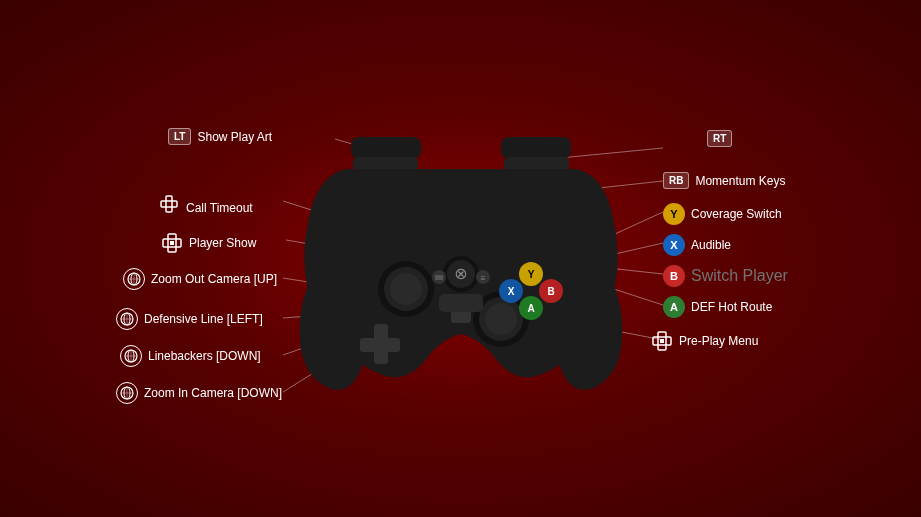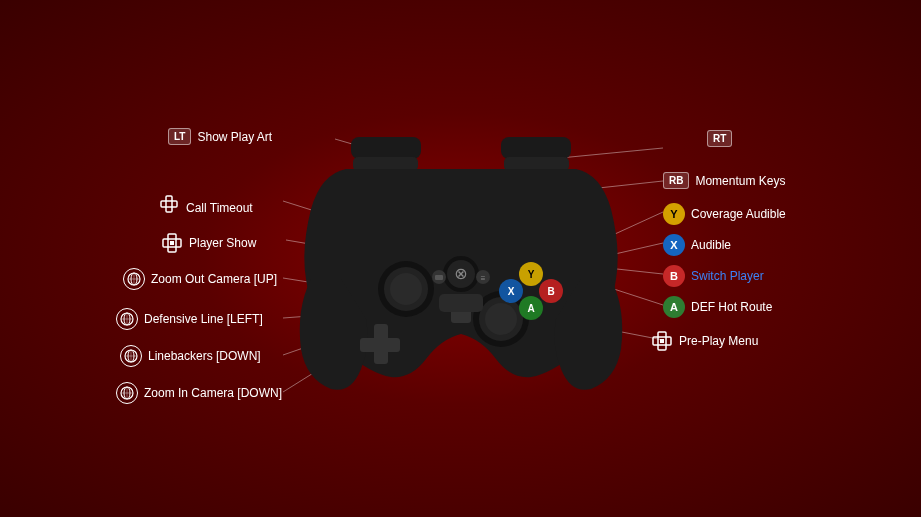--- a/index.html
+++ b/index.html
@@ -266,31 +266,31 @@
   <span class="btn-rect">RT</span>
 </div>
 
 <div class="label label-right" style="position:absolute; left:663px; top:172px;text-align:center;">
   <span class="btn-rect">RB</span>
   <span style="color:white; font-size:12px;">Momentum Keys</span>
 </div>
 
 <div class="label label-right" style="position:absolute; left:663px; top:203px;">
   <span class="btn-badge btn-y">Y</span>
-  <span style="color:white; font-size:12px;">Coverage Audible</span>
+  <span style="color:white; font-size:12px;">Coverage Switch</span>
 </div>
 
 <div class="label label-right" style="position:absolute; left:663px; top:234px;">
   <span class="btn-badge btn-x">X</span>
   <span style="color:white; font-size:12px;">Audible</span>
 </div>
 
 <div class="label label-right" style="position:absolute; left:663px; top:265px;">
   <span class="btn-badge btn-b">B</span>
-  <span style="color:#3b82f6; font-size:12px;">Switch Player</span>
+  <span style="color:#737373; font-size:16px;">Switch Player</span>
 </div>
 
 <div class="label label-right" style="position:absolute; left:663px; top:296px;">
   <span class="btn-badge btn-a">A</span>
   <span style="color:white; font-size:12px;">DEF Hot Route</span>
 </div>
 
 <div class="label label-right" style="position:absolute; left:651px; top:330px;">
   <span class="icon-dpad">
     <svg width="22" height="22" viewBox="0 0 22 22">

